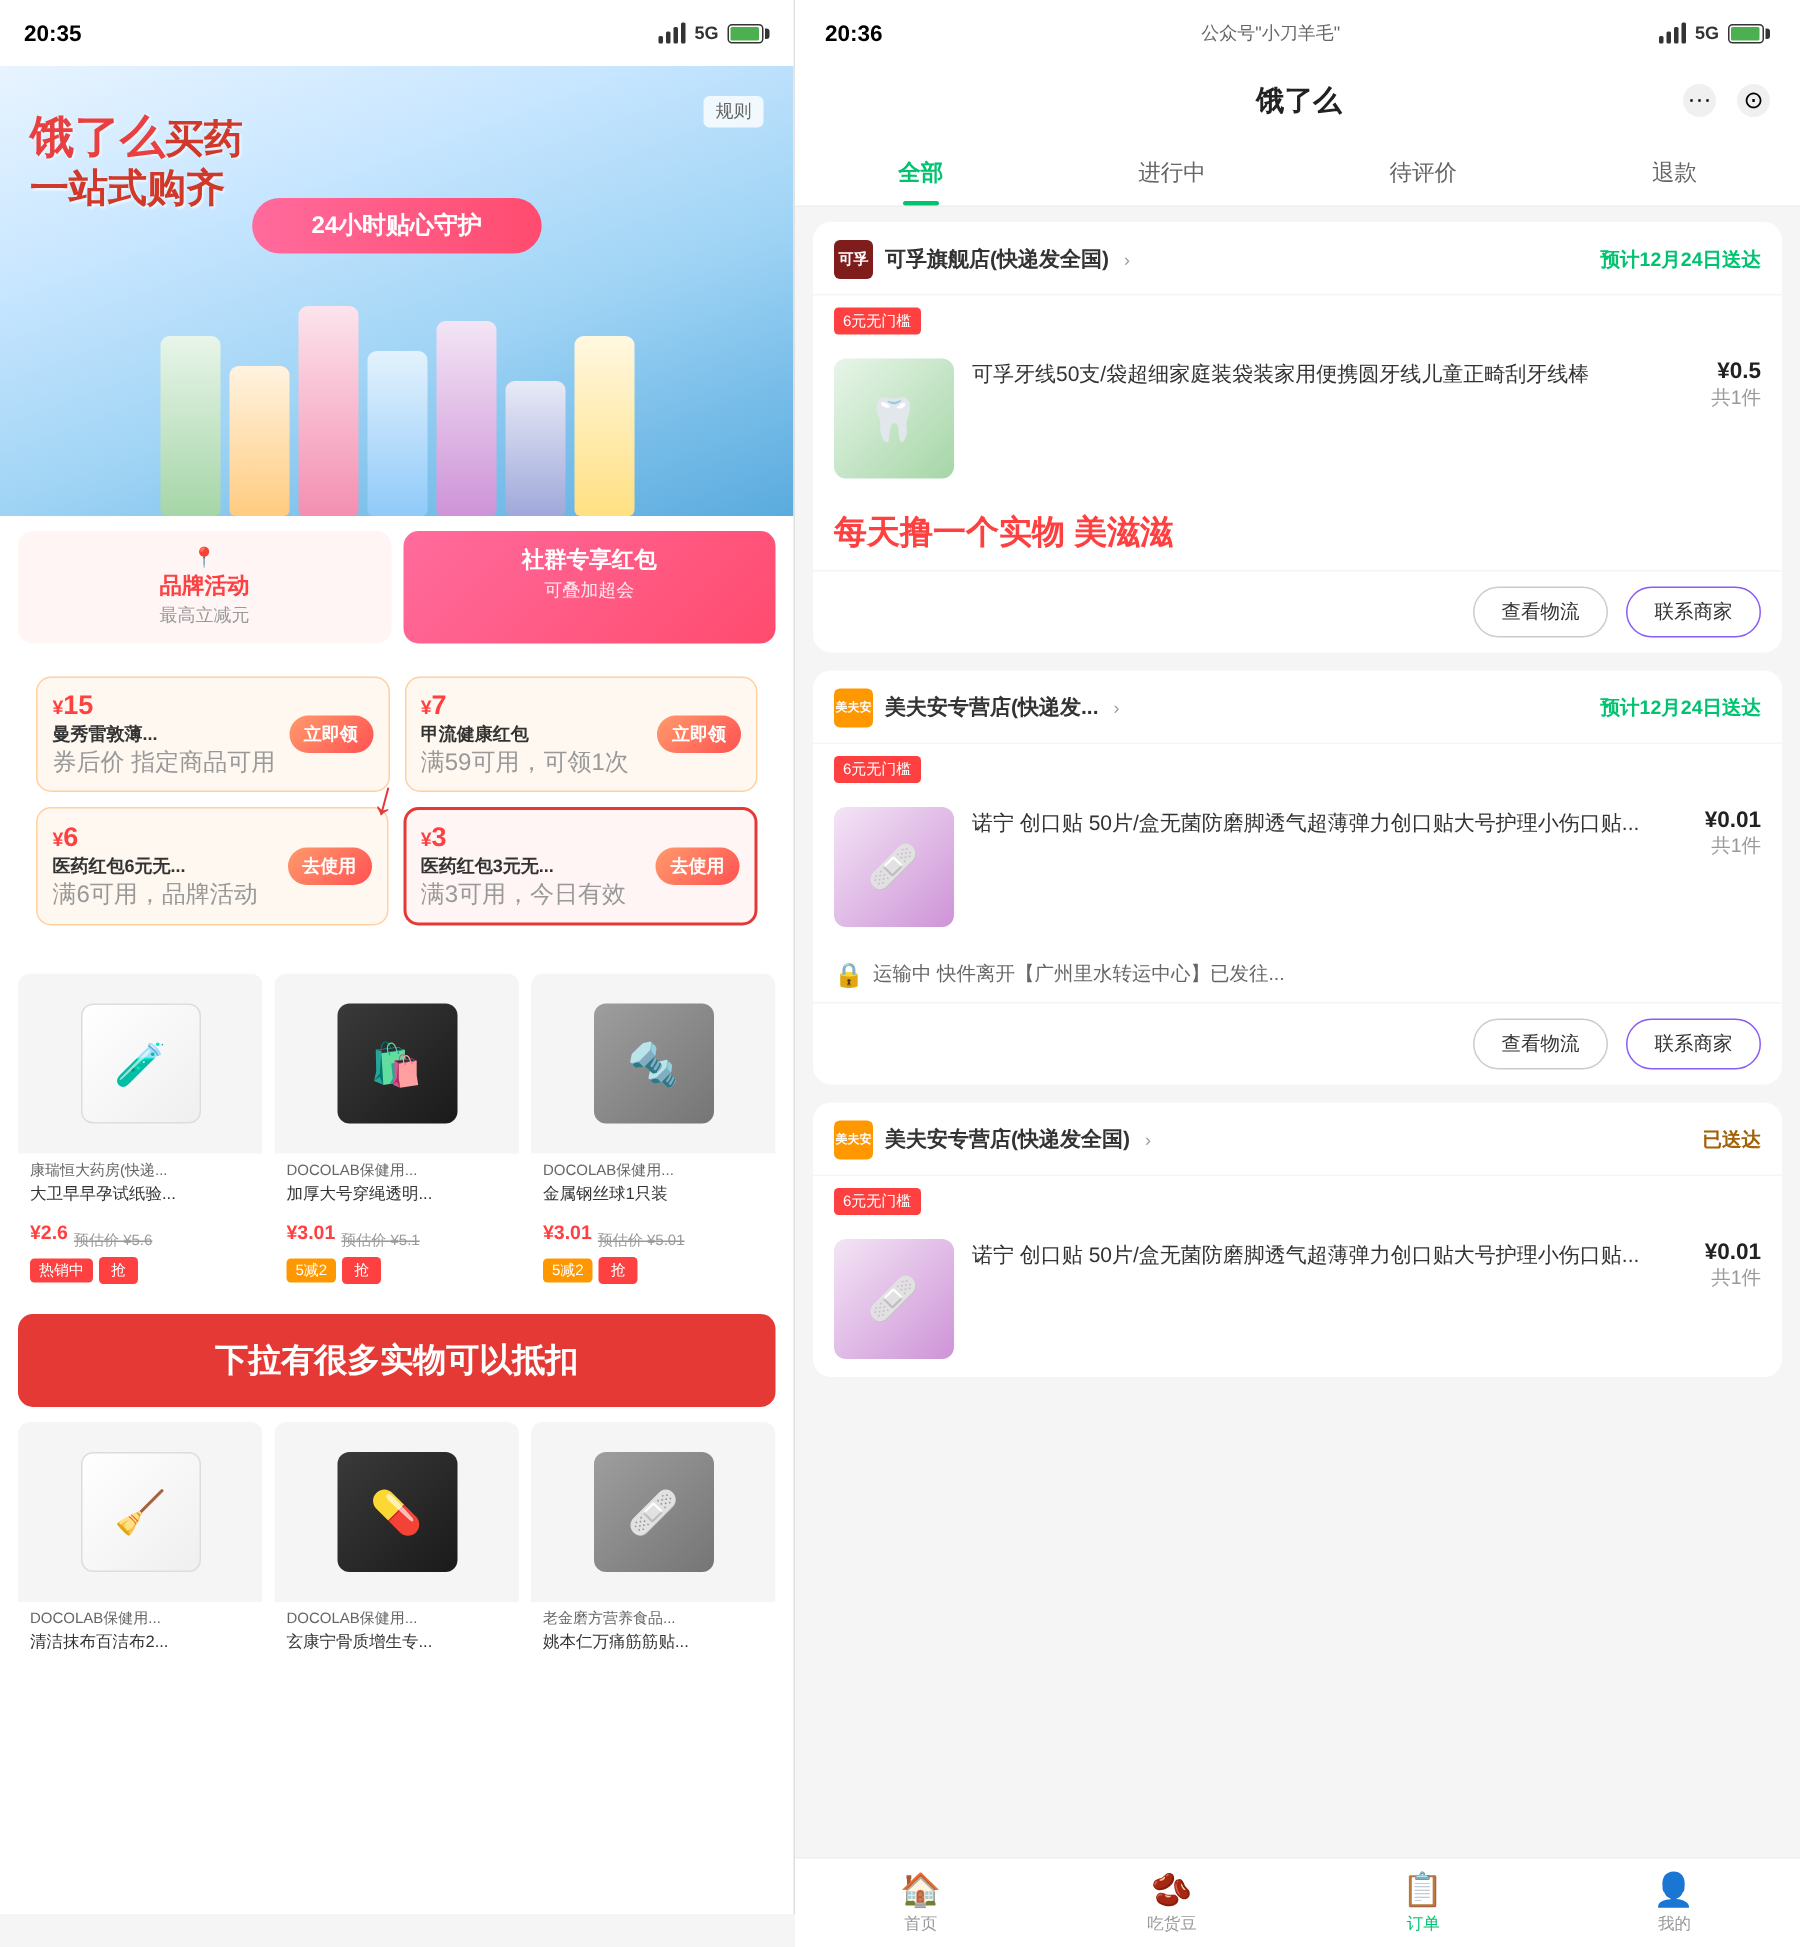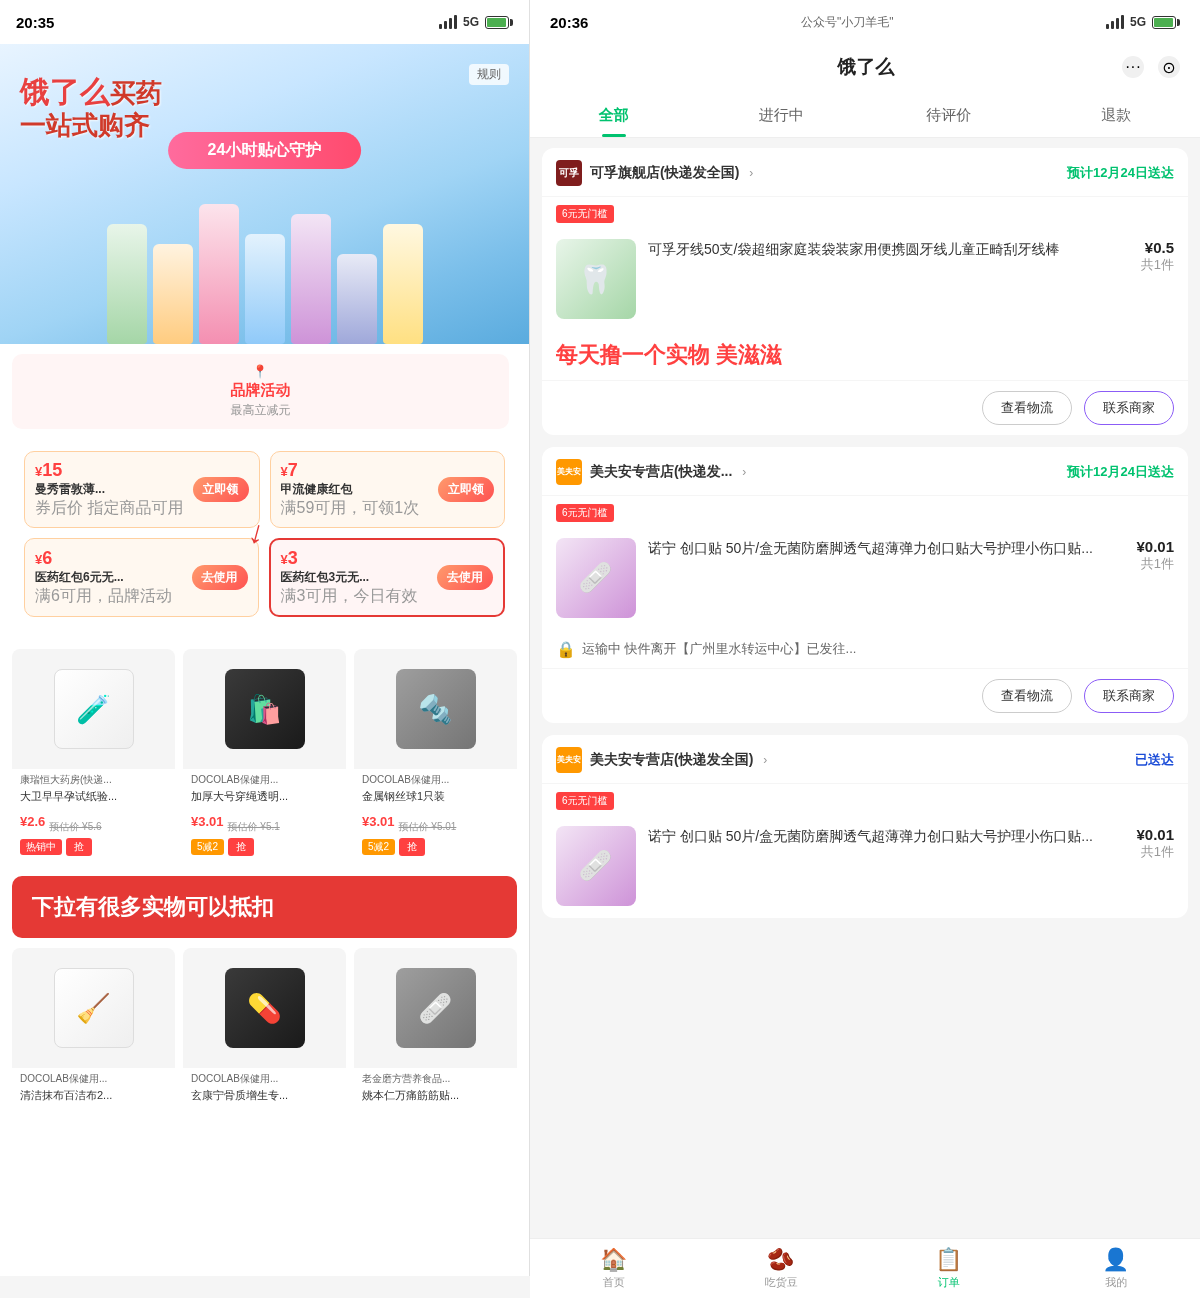--- a/index.html
+++ b/index.html
@@ -266,21 +266,21 @@
       border-radius: 3px;
       float: right;
       margin-right: 8px;
     }
 
     .bottom-banner {
       margin: 10px 12px;
       background: #e53935;
       border-radius: 10px;
       padding: 16px 20px;
-      text-align: left;
+      text-align: center;
     }
 
     .bottom-banner-text {
       font-size: 22px;
       font-weight: 900;
       color: #fff;
     }
 
     
     .right-panel {
@@ -397,21 +397,21 @@
       color: #fff;
       font-weight: 700;
     }
 
     .shop-logo.kehu { background: #7f1d1d; }
     .shop-logo.meifu { background: #ff9800; }
 
     .shop-name { font-size: 14px; font-weight: 600; color: #333; }
     .shop-arrow { font-size: 12px; color: #999; margin-left: 2px; }
     .order-status { font-size: 13px; color: #00c26f; font-weight: 600; }
-    .order-status.delivered { color: #1d4ed8; }
+    .order-status.delivered { color: #a16207; }
 
     .free-tag {
       background: #ff4040;
       color: #fff;
       font-size: 10px;
       padding: 2px 6px;
       border-radius: 3px;
       margin-top: 4px;
       display: inline-block;
     }
@@ -657,20 +657,24 @@
     </div>
     <div style="position:absolute;top:20px;right:20px;background:rgba(255,255,255,0.8);border-radius:4px;padding:2px 8px;font-size:12px;color:#666;">规则</div>
   </div>
 
   <div class="activity-section">
     <div class="brand-activity">
       <div style="font-size:13px;color:#ff4040;margin-bottom:2px;">📍</div>
       <div class="brand-activity-title">品牌活动</div>
       <div class="brand-activity-sub">最高立减元</div>
     </div>
+    <div class="social-gift">
+      <div class="social-gift-title">社群专享红包</div>
+      <div class="social-gift-sub">可叠加超会</div>
+    </div>
   </div>
 
   <div class="coupon-area">
     <div class="coupon-row">
       <div class="coupon-card">
         <div class="coupon-info">
           <div class="coupon-amount"><span>¥</span>15</div>
           <div class="coupon-name">曼秀雷敦薄...</div>
           <div class="coupon-desc">券后价 指定商品可用</div>
         </div>

